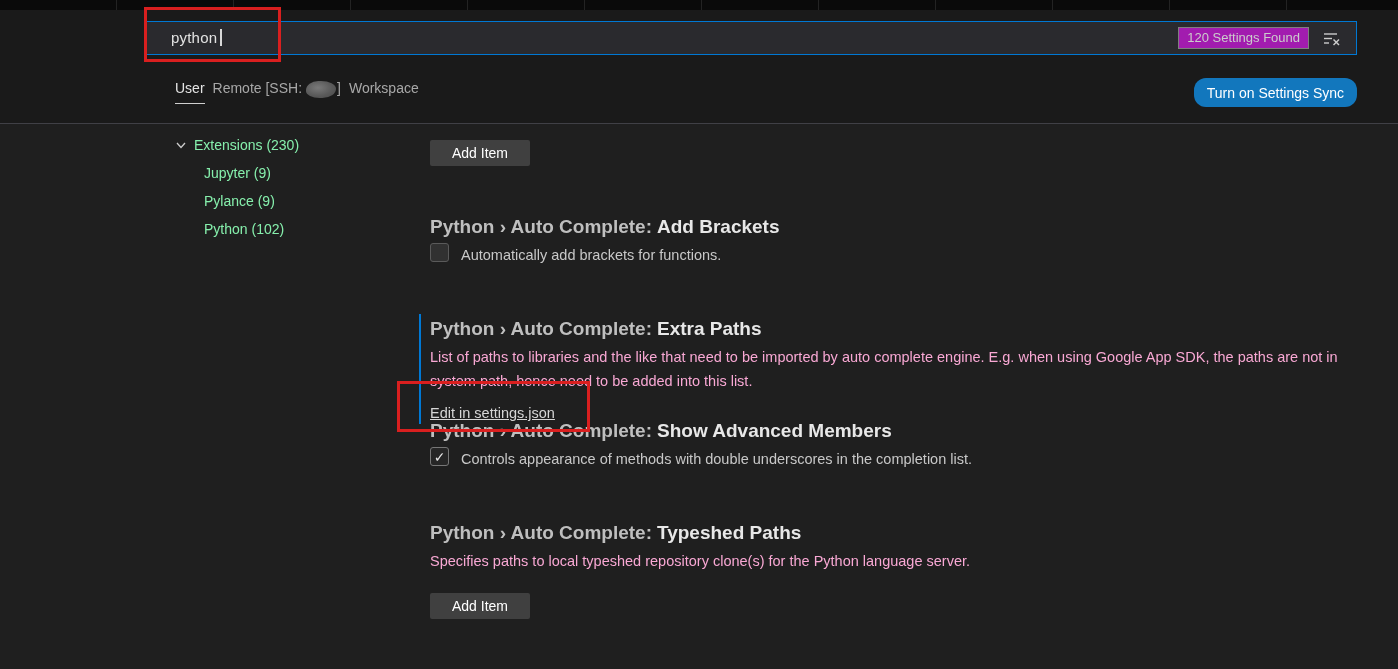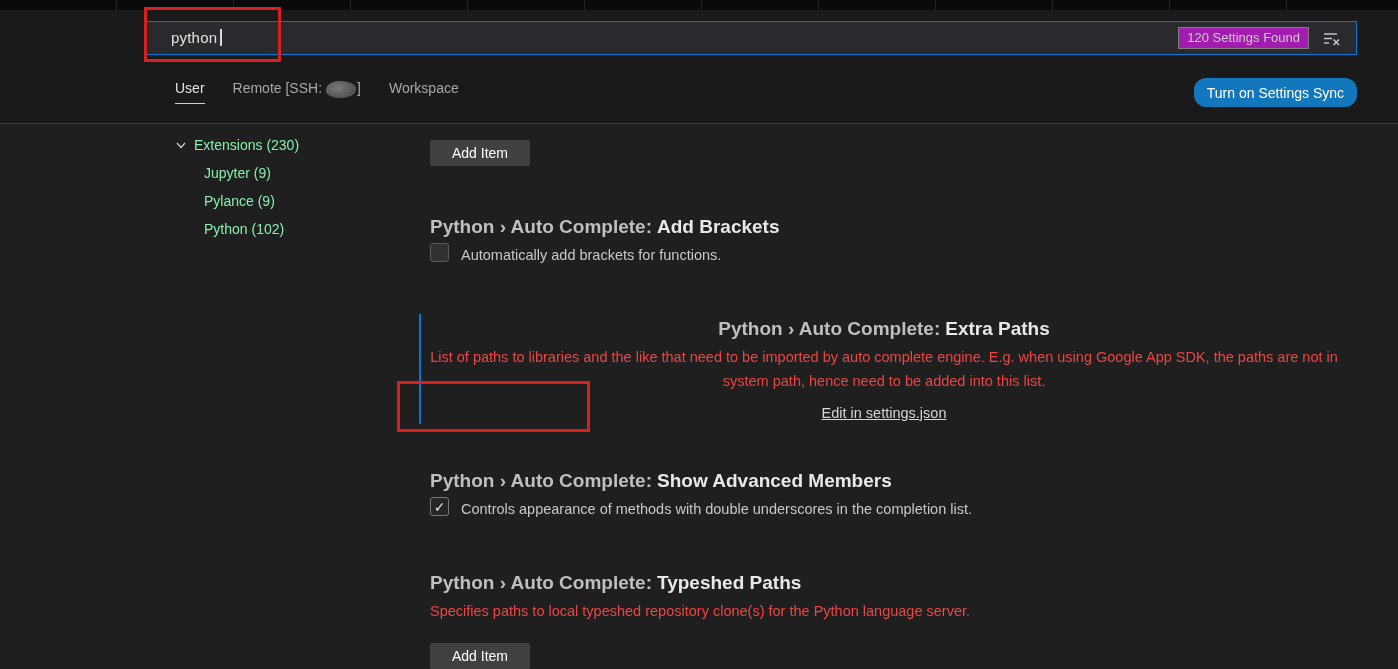--- a/index.html
+++ b/index.html
@@ -33,21 +33,21 @@
     position:absolute;right:47px;top:5px;height:22px;line-height:20px;
     border:1px solid #7f7f7f;background:#a21caf;color:#cccccc;
     font-size:13px;padding:0 8px;text-align:center;
   }
   .clear-btn{
     position:absolute;right:14px;top:8px;width:20px;height:18px;cursor:pointer;
     display:flex;align-items:center;justify-content:center;background:transparent;border:none;padding:0;
   }
   
   .tabsrow{position:absolute;left:0;top:58px;width:100%;height:46px;}
-  .scope-tabs{position:absolute;left:175px;top:12px;display:flex;gap:28px;align-items:flex-start;}
+  .scope-tabs{position:absolute;left:175px;top:12px;display:flex;gap:8px;align-items:flex-start;}
   .scope-tab{font-size:14px;color:#a8a8a8;padding-bottom:7px;cursor:pointer;white-space:nowrap;display:flex;align-items:center;}
   .scope-tab.active{color:#e4e4e4;border-bottom:1px solid #cfcfcf;}
   .scribble{
     display:inline-block;width:30px;height:17px;margin:0 1px -3px 4px;
     background:radial-gradient(ellipse at 40% 40%,#7a7a7a 0%,#5a5a5a 55%,#474747 100%);
     border-radius:45% 55% 50% 50%/60% 50% 60% 45%;
   }
   .sync-btn{
     position:absolute;right:41px;top:10px;height:29px;padding:0 13px;
     background:#1277bd;color:#fff;font-size:14px;border:none;border-radius:12px;cursor:pointer;
@@ -59,34 +59,34 @@
   .toc-row .chev{width:12px;height:12px;margin-left:12px;margin-right:7px;display:inline-flex;}
   .toc-child{padding-left:41px;}
   .content{position:absolute;left:430px;top:140px;width:908px;}
   .btn{
     height:26px;padding:0 22px;background:#404040;color:#fff;font-size:14px;
     border:none;border-radius:2px;cursor:pointer;font-family:"Liberation Sans",sans-serif;
   }
   .setting{position:relative;}
   .setting.row-gap-a{margin-bottom:52px;}
   .setting.row-gap-b{margin-bottom:53px;}
-  .setting.row-gap-c{margin-bottom:50px;text-align:center;}
+  .setting.row-gap-c{}
   .setting-title{font-size:19px;font-weight:bold;line-height:18px;margin-bottom:7px;white-space:nowrap;}
   .setting-title .cat{color:#bfbfbf;}
   .setting-title .nm{color:#e8e8e8;margin-left:5px;}
   .setting-control{display:flex;}
   .checkbox{
     width:19px;height:19px;border-radius:3px;background:#313131;border:1px solid #5a5a5a;
     margin-right:12px;flex:0 0 auto;cursor:pointer;
     display:flex;align-items:center;justify-content:center;
     color:transparent;font-size:14px;line-height:1;
   }
   .checkbox.checked{color:#e8e8e8;background:#262626;border-color:#777;}
   .desc{font-size:14.5px;color:#c8c8c8;line-height:24px;}
-  .desc-block{font-size:14.5px;color:#ef4444;line-height:24px;max-width:908px;}
+  .desc-block{font-size:14.5px;color:#f9a8d4;line-height:24px;max-width:908px;}
   .settings-link{
     display:inline-block;margin-top:12px;font-size:14.5px;color:#d6d6d6;
     text-decoration:underline;cursor:pointer;
   }
   .setting.modified::before{
     content:"";position:absolute;left:-11px;top:-6px;bottom:-2px;width:2px;background:#0078d4;
   }
   .typeshed-btn{margin-top:20px;}
   
   .annotation{position:absolute;border:3px solid #d91f1f;pointer-events:none;}

